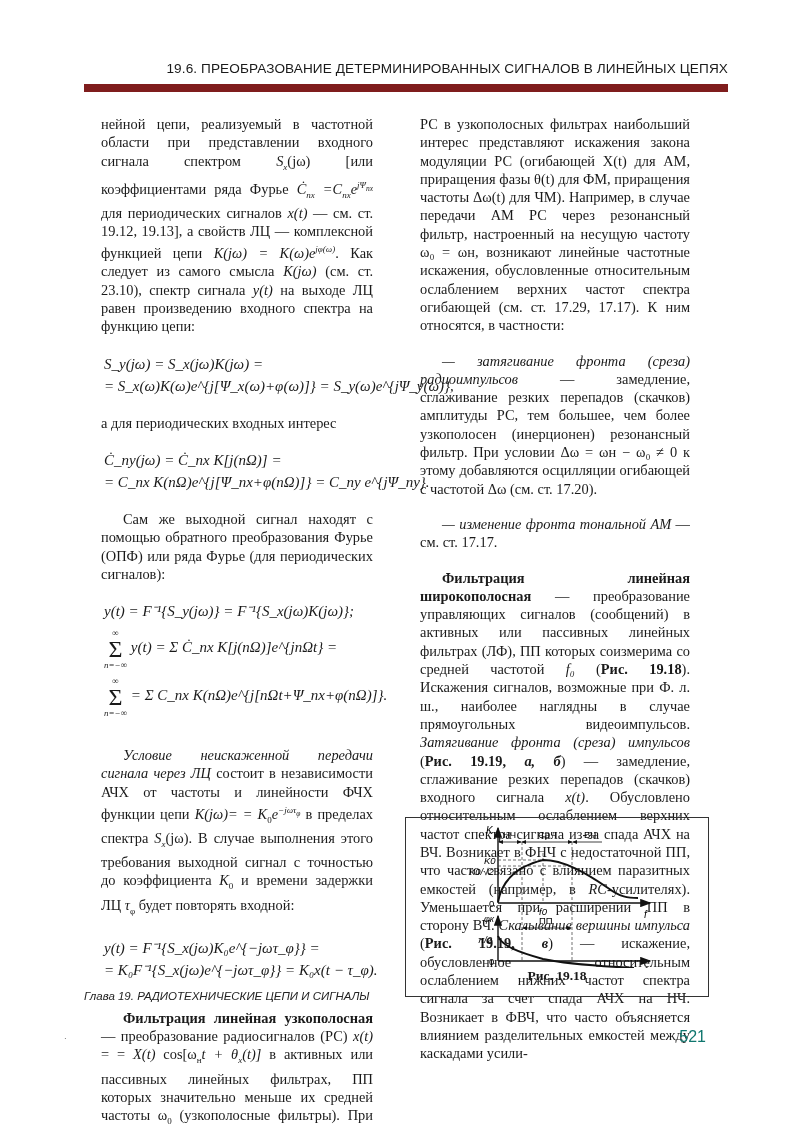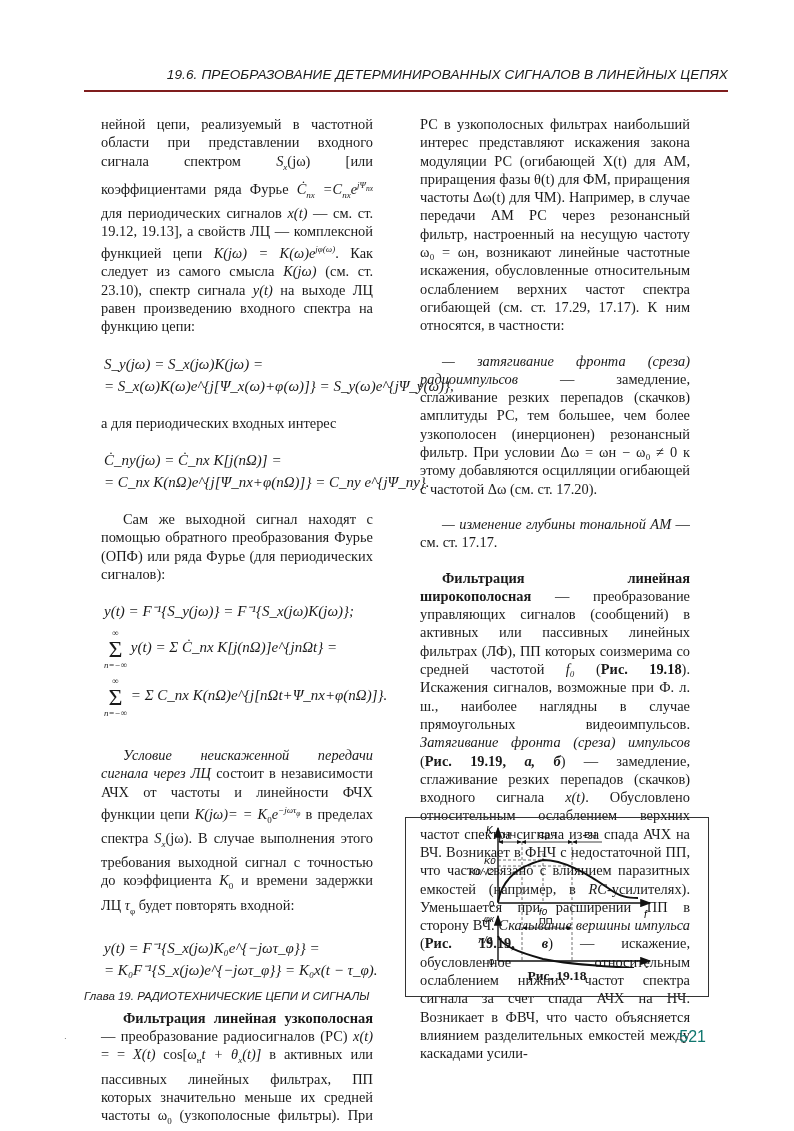--- a/index.html
+++ b/index.html
@@ -1,19 +1,19 @@
 <!DOCTYPE html>
 <html><head>
 <meta charset="utf-8">
 <style>
   html, body { margin: 0; padding: 0; background: #ffffff; }
   body { width: 794px; height: 1131px; position: relative; overflow: hidden;
          font-family: "Liberation Serif", serif; color: #1a1a1a; }
-  .header { position: absolute; left: 84px; top: 64px; width: 644px; height: 26px;
-            border-bottom: 2px solid #7f1d1d; font-style: italic; }
+  .header { position: absolute; left: 84px; top: 58px; width: 644px; height: 26px;
+            border-bottom: 8px solid #7f1d1d; }
   .header-title { position: absolute; right: 0; top: 3px; font-family: "Liberation Sans", sans-serif;
                   font-size: 13.6px; letter-spacing: 0.1px; color: #1a1a1a; white-space: nowrap; }
   .col { position: absolute; top: 98px; font-size: 14.4px; line-height: 18.3px; text-align: justify; }
   .col-left { left: 84px; width: 306px; }
   .col-right { left: 403px; width: 304px; }
   .col p { margin: 17px; }
   .indent { text-indent: 22px; }
   .formula { margin: 3px 0 3px 20px; font-style: italic; white-space: nowrap; text-align: left; line-height: 22px; font-size: 15px; }
   .sumblock { display: inline-block; text-align: center; vertical-align: middle; line-height: 10px; font-style: normal; }
   .sumblock .sig { font-size: 24px; line-height: 22px; display: block; }
@@ -82,21 +82,21 @@
   </div>
 
   <div class="gap"></div>
 
   <p class="indent"><b>Фильтрация линейная узкополосная</b><span> — преобразование радиосигналов (РС) </span><i>x(t)</i><span> = = </span><i>X(t)</i><span> cos[ω</span><sub style="font-size:9px">н</sub><i>t + θ</i><sub style="font-size:9px;font-style:italic">x</sub><i>(t)]</i><span> в активных или пассивных линейных фильтрах, ПП которых значительно меньше их средней частоты ω</span><sub style="font-size:9px">0</sub><span> (узкополосные фильтры). При анализе искажений</span></p>
 </div>
 
 <div class="col col-right">
   <p>РС в узкополосных фильтрах наибольший интерес представляют искажения закона модуляции РС (огибающей X(t) для АМ, приращения фазы θ(t) для ФМ, приращения частоты Δω(t) для ЧМ). Например, в случае передачи АМ РС через резонансный фильтр, настроенный на несущую частоту ω₀ = ωн, возникают линейные частотные искажения, обусловленные относительным ослаблением верхних частот спектра огибающей (см. ст. 17.29, 17.17). К ним относятся, в частности:</p>
   <p class="indent"><i>— затягивание фронта (среза) радиоимпульсов</i><span> — замедление, сглаживание резких перепадов (скачков) амплитуды РС, тем большее, чем более узкополосен (инерционен) резонансный фильтр. При условии Δω = ωн − ω₀ ≠ 0 к этому добавляются осцилляции огибающей с частотой Δω (см. ст. 17.20).</span></p>
-  <p class="indent"><i>— изменение глубины тональной АМ</i><span> — см. ст. 17.17.</span></p>
+  <p class="indent"><i>— изменение фронта тональной АМ</i><span> — см. ст. 17.17.</span></p>
   <p class="indent"><b>Фильтрация линейная широкополосная</b><span> — преобразование управляющих сигналов (сообщений) в активных или пассивных линейных фильтрах (ЛФ), ПП которых соизмерима со средней частотой </span><i>f₀</i> (<b>Рис. 19.18</b>)<span>. Искажения сигналов, возможные при Ф. л. ш., наиболее наглядны в случае прямоугольных видеоимпульсов. </span><i>Затягивание фронта (среза) импульсов</i> (<b><span>Рис. 19.19, </span><i>а, б</i></b>)<span> — замедление, сглаживание резких перепадов (скачков) входного сигнала </span><i>x(t)</i><span>. Обусловлено относительным ослаблением верхних частот спектра сигнала из-за спада АЧХ на ВЧ. Возникает в ФНЧ с недостаточной ПП, что часто связано с влиянием паразитных емкостей (например, в </span><i>RC</i><span>-усилителях). Уменьшается при расширении ПП в сторону ВЧ. </span><i>Скалывание вершины импульса</i> (<b><span>Рис. 19.19, </span><i>в</i></b>)<span> — искажение, обусловленное относительным ослаблением нижних частот спектра сигнала за счет спада АЧХ на НЧ. Возникает в ФВЧ, что часто объясняется влиянием разделительных емкостей между каскадами усили-</span></p>
 </div>
 
 <div class="figure-box">
   <svg width="302" height="150" viewBox="0 0 302 150">
     <defs>
       <marker id="arr" markerWidth="8" markerHeight="6" refX="7" refY="3" orient="auto">
         <path d="M0,0 L8,3 L0,6 Z" fill="#111"></path>
       </marker>
       <marker id="arrS" markerWidth="6" markerHeight="5" refX="5" refY="2.5" orient="auto">

